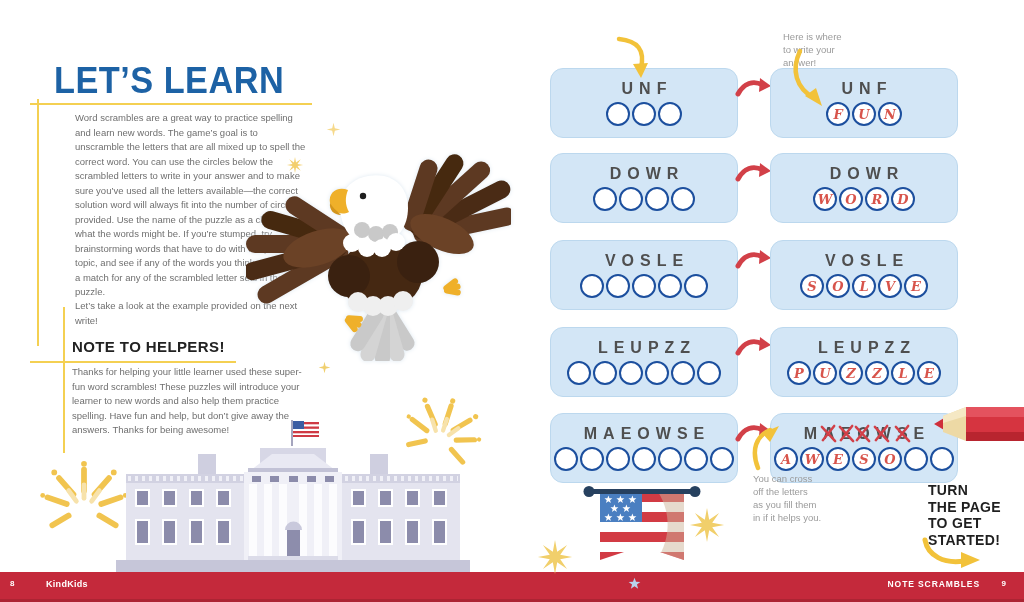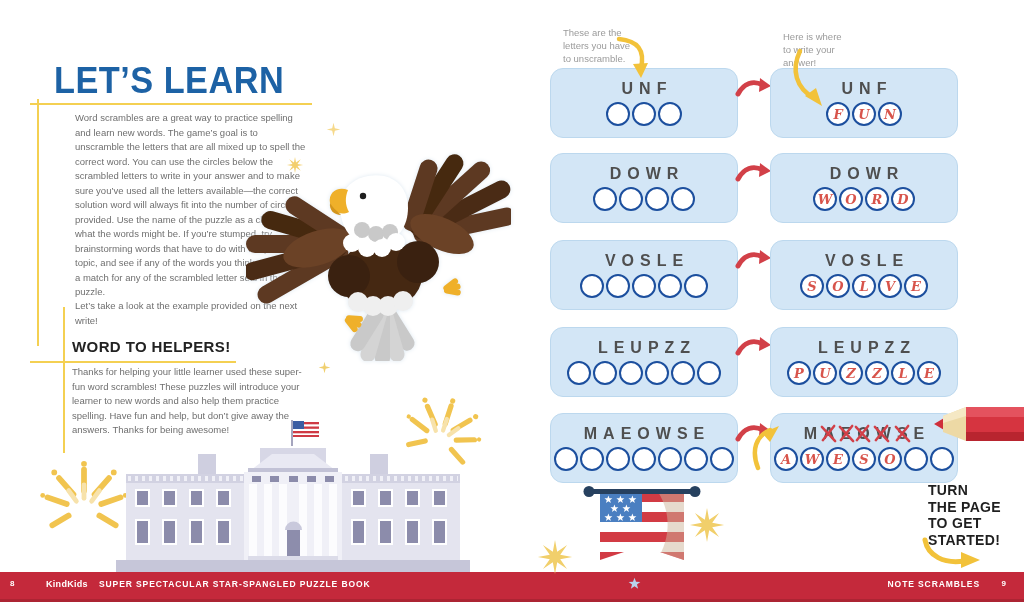--- a/index.html
+++ b/index.html
@@ -99,21 +99,21 @@
   </svg>
 
   <div class="rule" style="left:30px;top:103px;width:282px;height:2px"></div>
   <div class="rule" style="left:37px;top:99px;width:2px;height:247px"></div>
   <div class="rule" style="left:30px;top:361px;width:206px;height:2px"></div>
   <div class="rule" style="left:63px;top:307px;width:2px;height:146px"></div>
 
   <h1 class="title">LET’S LEARN</h1>
   <p class="body-text" style="left:75px;top:111px">Word scrambles are a great way to practice spelling and learn new words. The game’s goal is to unscramble the letters that are all mixed up to spell the correct word. You can use the circles below the scrambled letters to write in your answer and to make sure you’ve used all the letters available—the correct solution word will always fit into the number of circles provided. Use the name of the puzzle as a clue for what the words might be. If you’re stumped, try brainstorming words that have to do with the puzzle topic, and see if any of the words you think of might be a match for any of the scrambled letter sets in the puzzle.</p>
   <p class="body-text" style="left:75px;top:299px">Let’s take a look at the example provided on the next write!</p>
-  <h2 class="note-heading" style="left:72px;top:338px">WORD TO HELPERS!</h2>
+  <h2 class="note-heading" style="left:72px;top:338px">NOTE TO HELPERS!</h2>
   <p class="body-text" style="left:72px;top:365px;width:232px">Thanks for helping your little learner used these super-fun word scrambles! These puzzles will introduce your learner to new words and also help them practice spelling. Have fun and help, but don’t give away the answers. Thanks for being awesome!</p>
 
   <div class="illo" style="left:326px;top:122px">
     <svg width="15" height="15" viewBox="0 0 40 40">
         <use href="#star4pt" fill="#f6d98a"></use>
       </svg></div>
   <div class="illo" style="left:286px;top:156px">
     <svg width="18" height="18" viewBox="0 0 40 40">
         <use href="#star8pt" fill="#f3cf6e"></use>
       </svg></div>
@@ -489,26 +489,27 @@
           </div>
           <div class="letter-circle">
             <span class="answer-letter">O</span>
           </div>
           <div class="letter-circle"></div>
           <div class="letter-circle"></div>
         </div>
       </div>
     </div>
 
-  <div class="callout" style="left:563px;top:26px">These are the
-letters you have
-to unscramble.</div>
   <div class="callout" style="left:783px;top:30px">Here is where
 to write your
 answer!</div>
+  <div class="callout" style="left:753px;top:472px">You can cross
+off the letters
+as you fill them
+in if it helps you.</div>
   <div class="turn">TURN
 THE PAGE
 TO GET
 STARTED!</div>
 
   <div class="illo" style="left:614px;top:34px">
     <svg width="36" height="44" viewBox="0 0 36 44">
         <path d="M5,5 C24,7 31,16 27,34" stroke="#f2c23a" stroke-width="4.5" fill="none" stroke-linecap="round"></path>
         <polygon points="19,30 27,44 34,29" fill="#f2c23a"></polygon>
       </svg></div>
@@ -540,21 +541,20 @@
       <polygon points="11,14 34,5 34,14 11,21" fill="#f5e8c4"></polygon>
       <rect x="34" y="5" width="58" height="10" fill="#e4525e"></rect>
       <rect x="34" y="15" width="58" height="15" fill="#d63440"></rect>
       <rect x="34" y="30" width="58" height="9" fill="#b8252f"></rect>
     </svg>
   </div>
 
   <div class="footer">
     <span class="fnum" style="left:10px">8</span>
     <span class="fbrand" style="left:46px">KindKids</span>
-    <span class="ftitle" style="left:99px">SUPER SPECTACULAR STAR-SPANGLED PUZZLE BOOK</span>
     <span class="ftitle" style="right:44px">NOTE SCRAMBLES</span>
     <span class="fnum" style="right:18px">9</span>
   </div>
 
   <div class="illo" style="left:582px;top:482px">
     <svg width="120" height="96" viewBox="0 0 120 96">
       <defs>
           <clipPath id="flagclip">
             <path d="M18,10 H102 V78 L60,64 L18,78 Z"></path>
           </clipPath>

